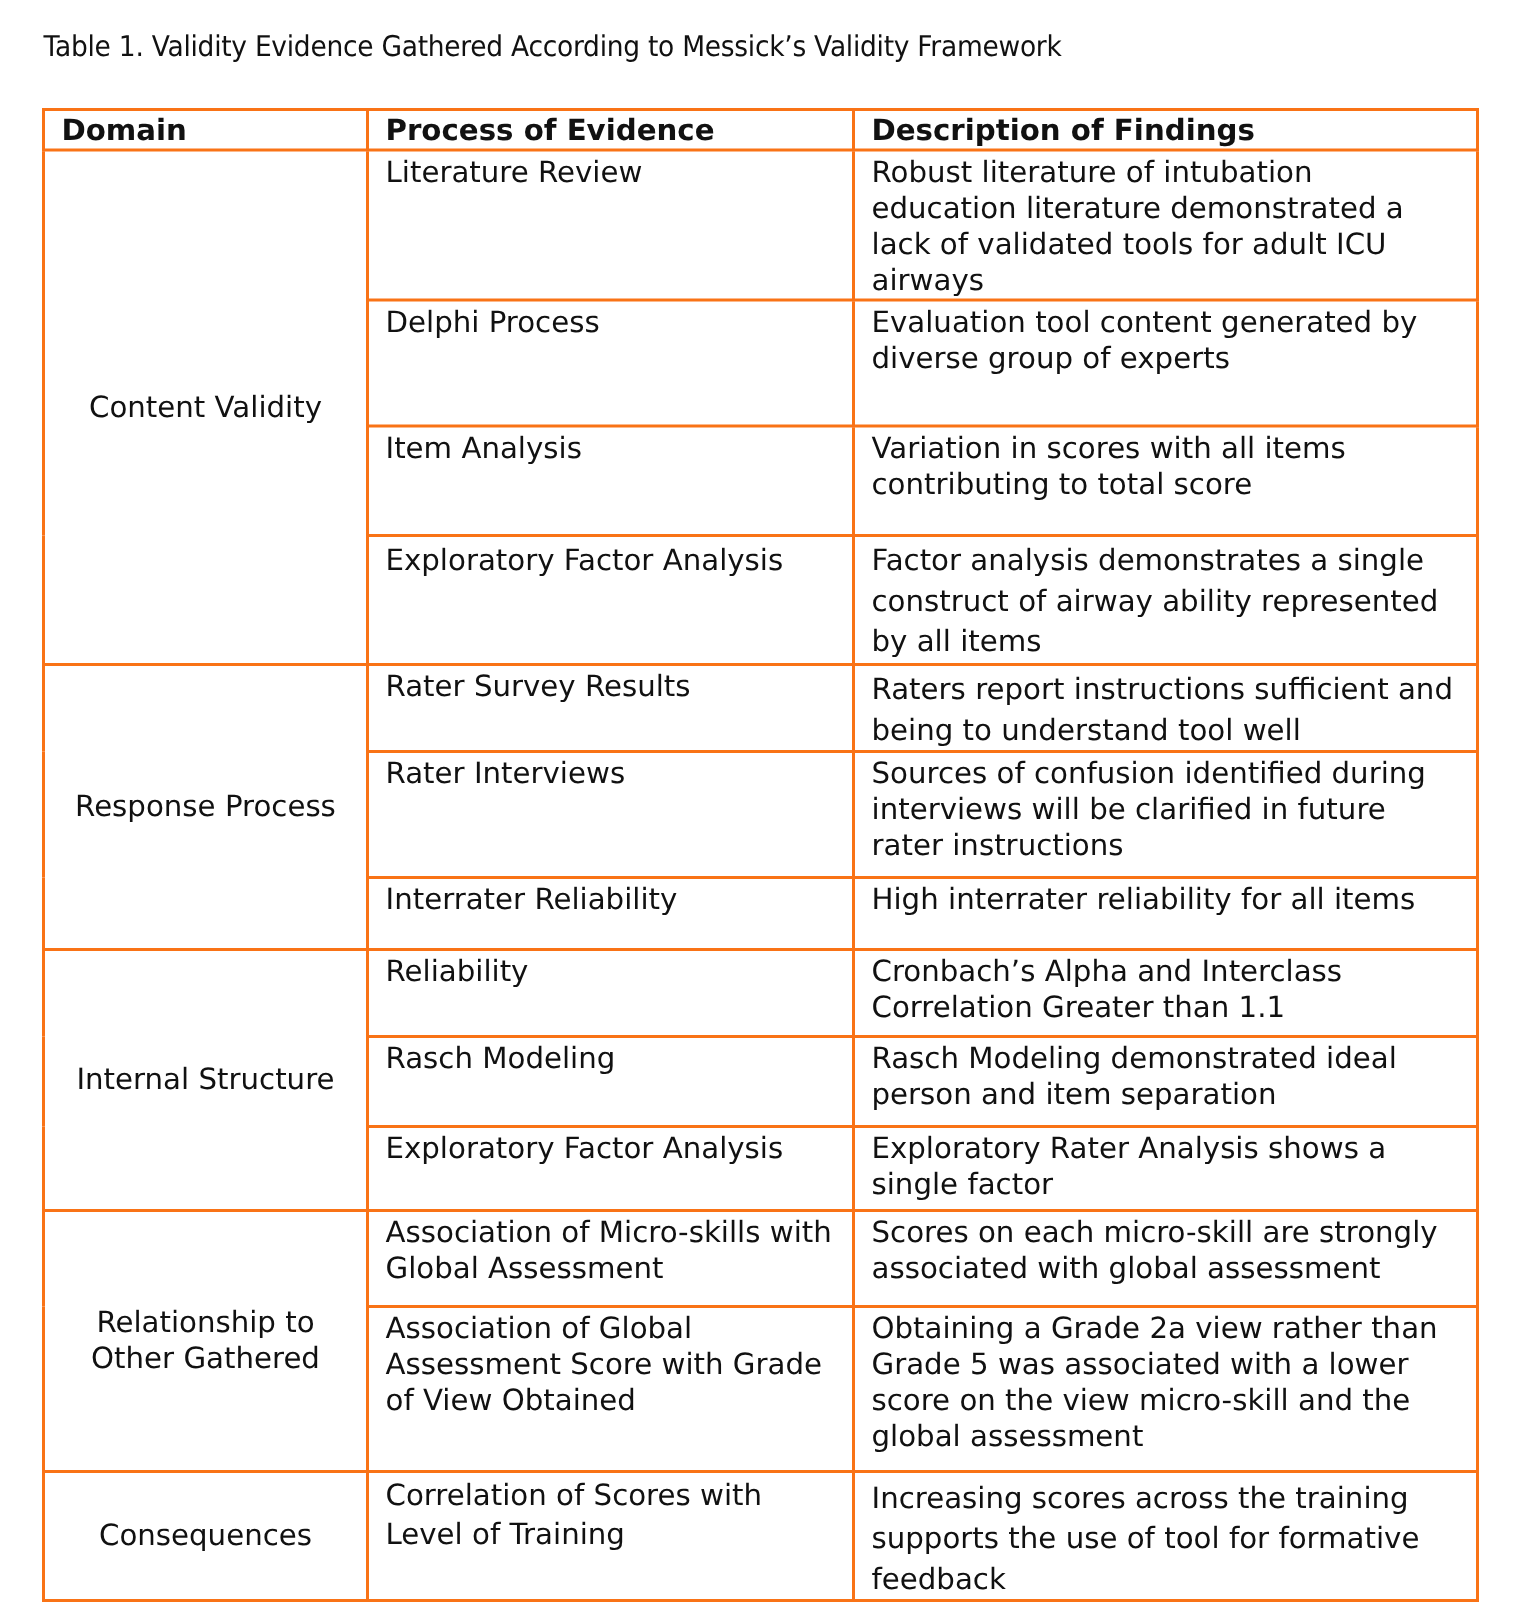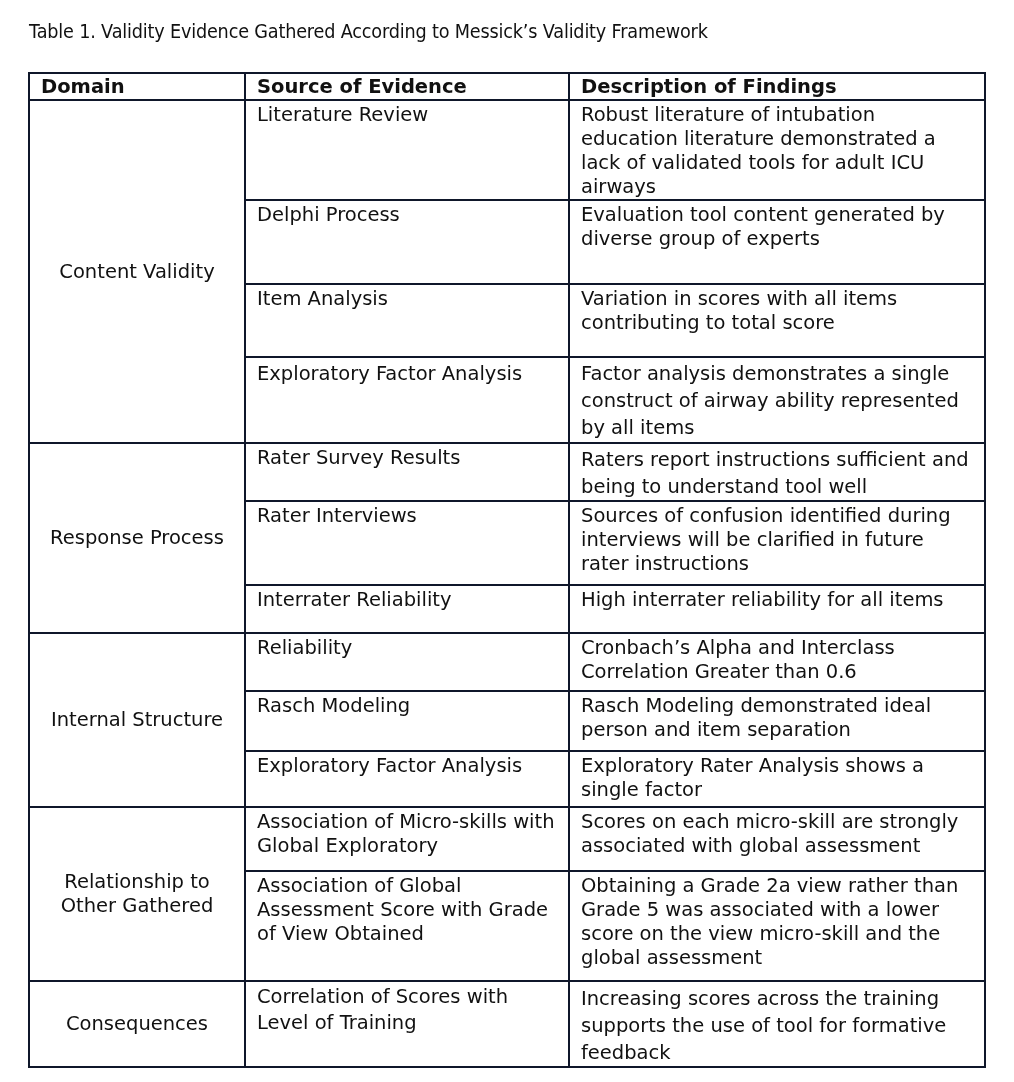--- a/index.html
+++ b/index.html
@@ -1,38 +1,38 @@
 <!DOCTYPE html>
 <html><head>
 <meta charset="utf-8">
 <style>
   html, body { margin:0; padding:0; background:#ffffff; }
   body { width:1014px; height:1082px; position:relative; font-family:"DejaVu Sans", sans-serif; color:#111; overflow:hidden; }
   .caption { position:absolute; left:29px; top:20px; font-size:19px; letter-spacing:-0.2px; font-family:"DejaVu Sans", sans-serif; transform:scaleX(0.93); transform-origin:left top; white-space:nowrap; }
   table { position:absolute; left:28px; top:72px; width:956px; border-collapse:collapse; table-layout:fixed; }
-  td, th { border:2px solid #0f172a; vertical-align:top; font-size:19.5px; line-height:24px; padding:2px 8px 0 11px; text-align:left; overflow:hidden; }
+  td, th { border:2px solid #f97316; vertical-align:top; font-size:19.5px; line-height:24px; padding:2px 8px 0 11px; text-align:left; overflow:hidden; }
   th { font-weight:bold; height:24px; padding-top:1px; }
   col.c1 { width:216px; } col.c2 { width:324px; } col.c3 { width:416px; }
   td.domain { vertical-align:middle; text-align:center; padding:0 6px; }
 </style>
 </head>
 <body>
 
 <div class="caption">Table 1. Validity Evidence Gathered According to Messick’s Validity Framework</div>
 
 <table>
   <colgroup>
       <col class="c1">
       <col class="c2">
       <col class="c3">
     </colgroup>
   <thead>
     <tr>
       <th>Domain</th>
-      <th>Source of Evidence</th>
+      <th>Process of Evidence</th>
       <th>Description of Findings</th>
     </tr>
   </thead>
   <tbody>
     <tr style="height:98px">
       <td class="domain" rowspan="4">Content Validity</td>
       <td>Literature Review</td>
       <td>Robust literature of intubation education literature demonstrated a lack of validated tools for adult ICU airways</td>
     </tr>
     <tr style="height:84px">
@@ -56,33 +56,33 @@
       <td>Rater Interviews</td>
       <td>Sources of confusion identified during interviews will be clarified in future rater instructions</td>
     </tr>
     <tr style="height:48px">
       <td>Interrater Reliability</td>
       <td>High interrater reliability for all items</td>
     </tr>
     <tr style="height:58px">
       <td class="domain" rowspan="3">Internal Structure</td>
       <td>Reliability</td>
-      <td>Cronbach’s Alpha and Interclass Correlation Greater than 0.6</td>
+      <td>Cronbach’s Alpha and Interclass Correlation Greater than 1.1</td>
     </tr>
     <tr style="height:60px">
       <td>Rasch Modeling</td>
       <td>Rasch Modeling demonstrated ideal person and item separation</td>
     </tr>
     <tr style="height:56px">
       <td>Exploratory Factor Analysis</td>
       <td>Exploratory Rater Analysis shows a single factor</td>
     </tr>
     <tr style="height:64px">
       <td class="domain" rowspan="2" style="padding:0 30px">Relationship to Other Gathered</td>
-      <td>Association of Micro-skills with Global Exploratory</td>
+      <td>Association of Micro-skills with Global Assessment</td>
       <td>Scores on each micro-skill are strongly associated with global assessment</td>
     </tr>
     <tr style="height:110px">
       <td>Association of Global Assessment Score with Grade of View Obtained</td>
       <td>Obtaining a Grade 2a view rather than Grade 5 was associated with a lower score on the view micro-skill and the global assessment</td>
     </tr>
     <tr style="height:82px">
       <td class="domain">Consequences</td>
       <td style="line-height:26px">Correlation of Scores with Level of Training</td>
       <td style="line-height:27px;padding-top:3px">Increasing scores across the training supports the use of tool for formative feedback</td>

